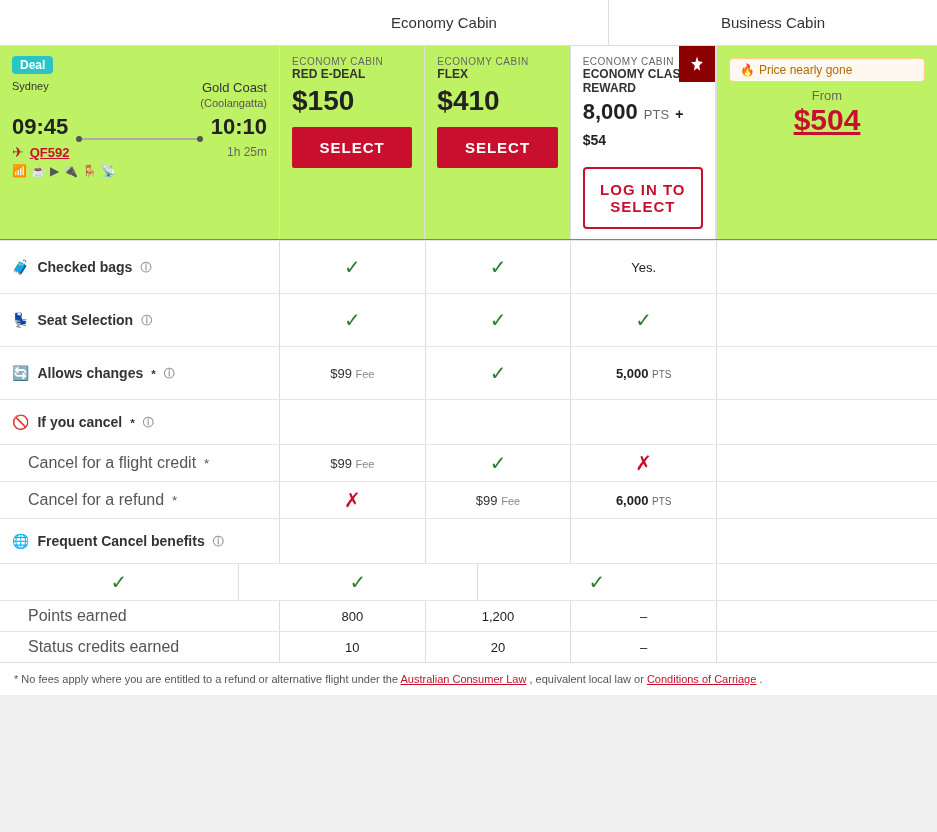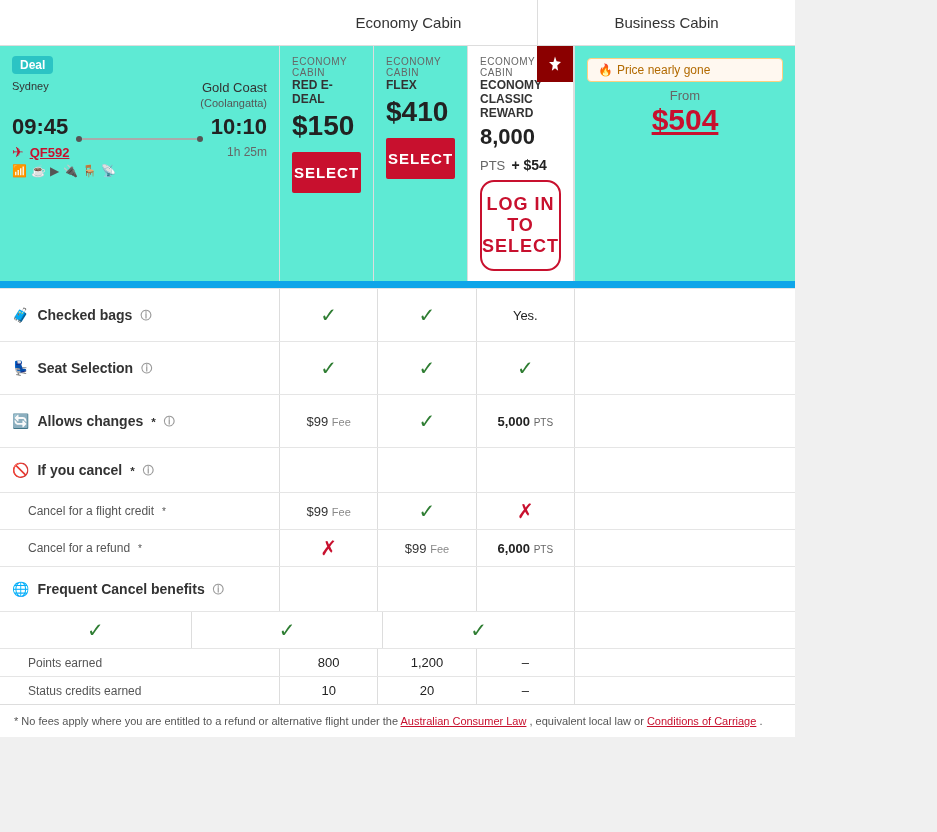--- a/index.html
+++ b/index.html
@@ -1,18 +1,18 @@
 <!DOCTYPE html>
 <html><head>
   <meta charset="utf-8">
   <style>
     * { box-sizing: border-box; margin: 0; padding: 0; }
     body { font-family: -apple-system, BlinkMacSystemFont, 'Segoe UI', Arial, sans-serif; background: #f0f0f0; font-size: 14px; color: #222; }
 
-    .outer-wrapper { width: 795px; background: #fff; }
+    .outer-wrapper { width: 937px; background: #fff; }
 
     
     .cabin-header { display: flex; border-bottom: 1px solid #ddd; background: #fff; }
     .cabin-header-left { width: 280px; flex-shrink: 0; }
     .cabin-header-economy { flex: 1; text-align: center; padding: 14px; font-size: 15px; color: #333; border-right: 1px solid #ddd; }
     .cabin-header-business { flex: 1; text-align: center; padding: 14px; font-size: 15px; color: #333; }
     .flight-info { width: 280px; flex-shrink: 0; padding: 10px 12px; border-right: 1px solid #ddd; position: relative; }
     .deal-badge { background: #2bc4c4; color: #fff; font-size: 12px; font-weight: bold; padding: 2px 8px; border-radius: 4px; display: inline-block; margin-bottom: 6px; }
     .flight-route { display: flex; justify-content: space-between; align-items: flex-start; }
     .flight-origin { font-size: 11px; color: #333; }
@@ -30,29 +30,29 @@
     .fare-col { flex: 1; padding: 10px 12px; border-right: 1px solid #ddd; position: relative; }
     .fare-col:last-child { border-right: none; }
 
     .cabin-label { font-size: 10px; text-transform: uppercase; color: #666; letter-spacing: 0.5px; }
     .fare-name { font-size: 12px; font-weight: 700; color: #333; text-transform: uppercase; }
     .fare-price { font-size: 28px; font-weight: 700; color: #222; margin: 4px 0; }
     .fare-price-reward { font-size: 22px; font-weight: 700; color: #222; margin: 4px 0; }
     .pts-label { font-size: 13px; font-weight: normal; color: #666; }
 
     .select-btn { width: 100%; padding: 12px 0; background: #c8102e; color: #fff; font-size: 15px; font-weight: 700; letter-spacing: 1px; border: none; cursor: pointer; border-radius: 2px; margin-top: 6px; }
-    .log-btn { width: 100%; padding: 12px 0; background: #fff; color: #c8102e; font-size: 18px; font-weight: 700; letter-spacing: 1px; border: 2px solid #c8102e; cursor: pointer; border-radius: 14px; margin-top: 0; }
+    .log-btn { width: 100%; padding: 12px 0; background: #fff; color: #c8102e; font-size: 15px; font-weight: 700; letter-spacing: 1px; border: 2px solid #c8102e; cursor: pointer; border-radius: 4px; margin-top: 12px; }
 
     .price-nearly-gone { background: #fff8f0; border: 1px solid #ffd080; border-radius: 4px; padding: 4px 10px; font-size: 12px; color: #b26a00; display: flex; align-items: center; gap: 4px; margin-bottom: 6px; }
 
     
     .compare-table { width: 100%; }
     .compare-row { display: flex; border-top: 1px solid #e5e5e5; }
     .compare-row-label { width: 280px; flex-shrink: 0; padding: 14px 12px; display: flex; align-items: center; gap: 8px; color: #333; font-size: 13px; border-right: 1px solid #ddd; }
-    .compare-row-label.sub { padding: 6px 12px 6px 28px; color: #555; font-size: 12px; }
+    .compare-row-label.sub { padding: 6px 12px 6px 28px; color: #555; font-size: 16px; }
     .compare-row-label.section-header { font-weight: 600; font-size: 14px; }
     .compare-cell { flex: 1; display: flex; align-items: center; justify-content: center; padding: 14px 8px; text-align: center; border-right: 1px solid #ddd; font-size: 13px; }
     .compare-cell:last-child { border-right: none; }
     .compare-cell.sub { padding: 6px 8px; }
     .check-icon { color: #2e7d32; font-size: 20px; }
     .cross-icon { color: #c8102e; font-size: 20px; }
     .fee-text { font-size: 13px; color: #333; }
 
     
     .footnote { padding: 10px 14px; font-size: 11px; color: #555; background: #fff; border-top: 1px solid #ddd; }
@@ -69,21 +69,21 @@
 <body>
 
 <div class="outer-wrapper">
 
   <div class="cabin-header">
     <div class="cabin-header-left"></div>
     <div class="cabin-header-economy">Economy Cabin</div>
     <div class="cabin-header-business">Business Cabin</div>
   </div>
 
-  <div style="display:flex; background:#5eead4; border-bottom: 7px solid #0ea5e9;">
+  <div style="display:flex; background:#bef264; border-bottom: 1px solid #0ea5e9;">
 
     <div class="flight-info">
       <div class="deal-badge">Deal</div>
       <div class="flight-route">
         <div class="flight-origin">Sydney</div>
         <div class="flight-dest">
           <span>Gold Coast</span><br>
           <span style="font-size:11px; color:#555;">(Coolangatta)</span>
         </div>
       </div>

